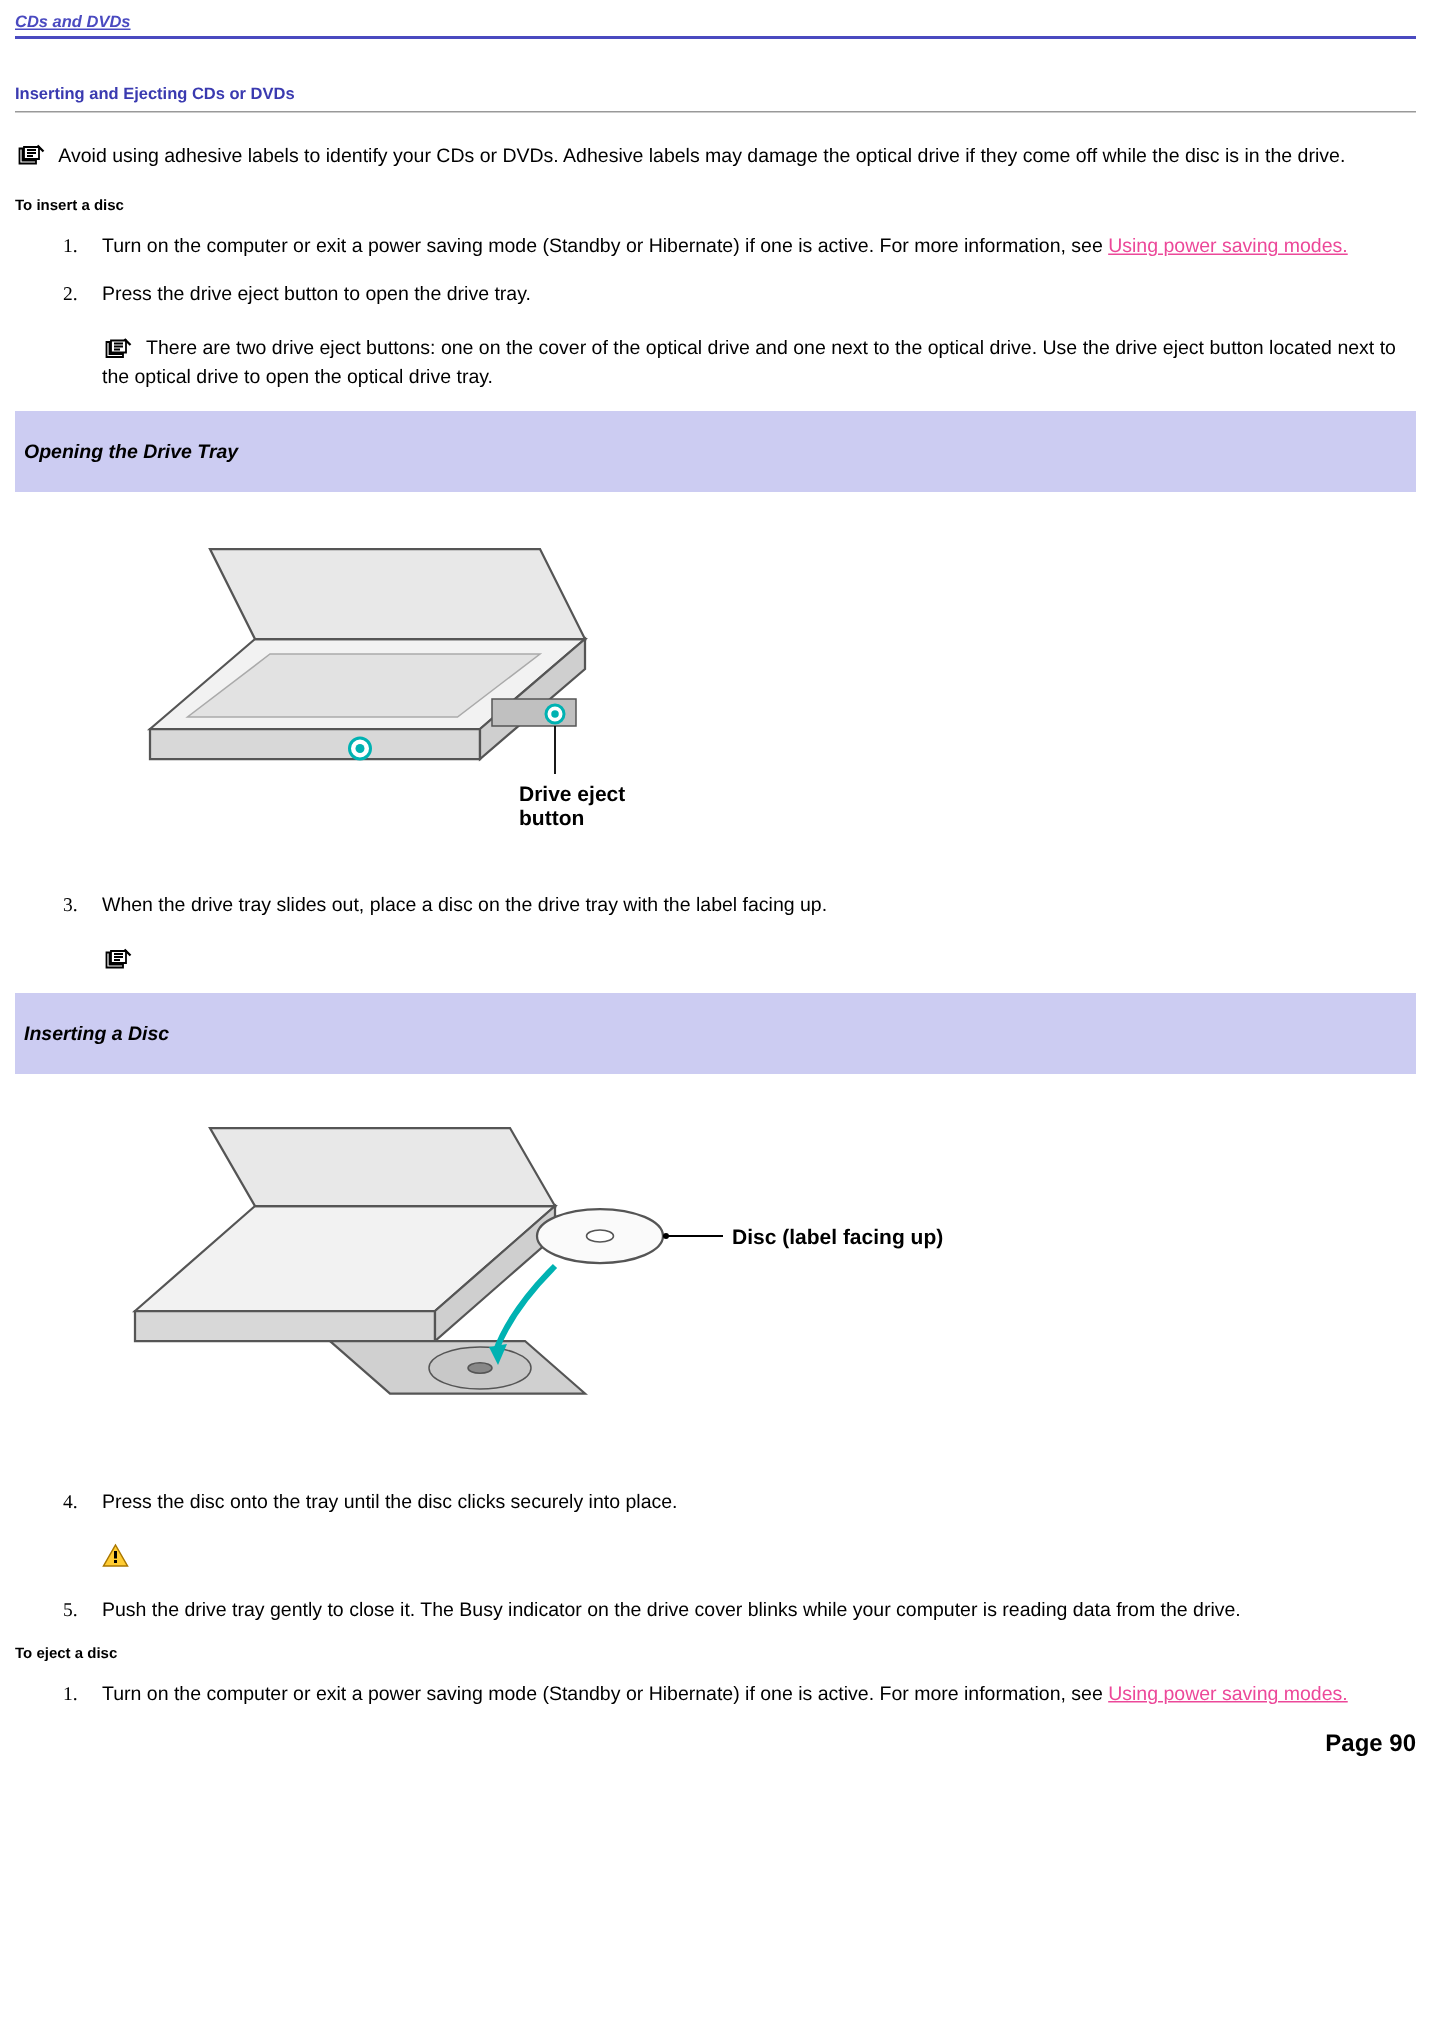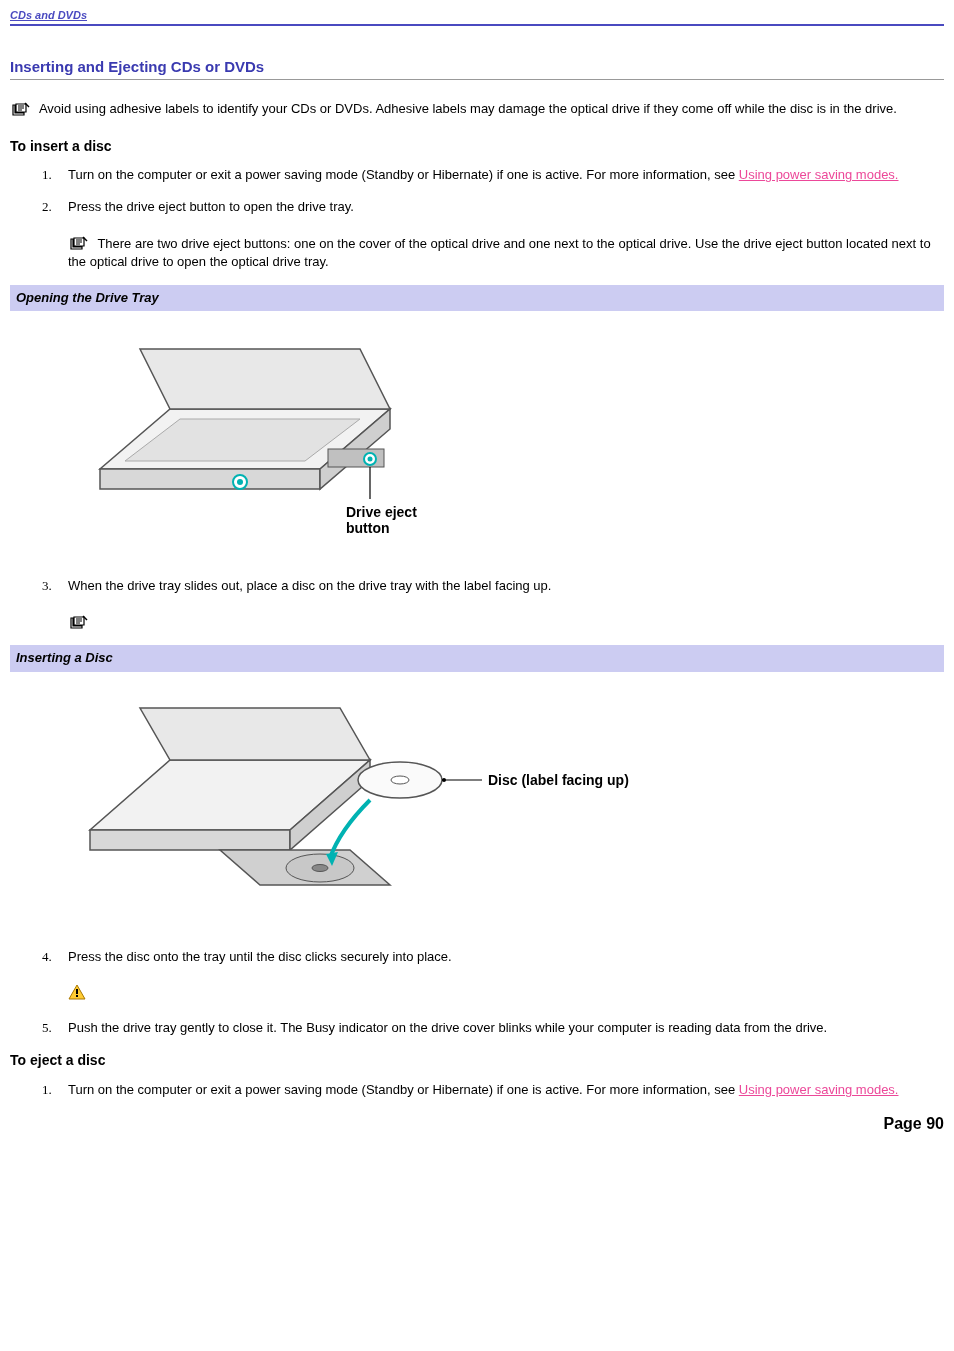--- a/index.html
+++ b/index.html
@@ -16,41 +16,41 @@
     font-size: 11px;
     font-weight: bold;
     font-style: italic;
     text-decoration: underline;
     border-bottom: 2px solid #4a4ac0;
     padding-bottom: 1px;
     margin-bottom: 30px;
   }
   .section-title {
     color: #3a3ab0;
-    font-size: 15px;
+    font-size: 11px;
     font-weight: bold;
     border-bottom: 1px solid #999;
     padding-bottom: 2px;
     margin-bottom: 20px;
   }
   .note-icon {
     display: inline-block;
     vertical-align: middle;
     margin-right: 4px;
   }
   .note-icon svg { display: block; }
   .warn-icon {
     display: inline-block;
     vertical-align: middle;
     margin-right: 20px;
   }
   .body-text { margin: 6px 0 18px 0; }
   .sub-head {
     font-weight: bold;
-    font-size: 14px;
+    font-size: 10px;
     margin: 14px 0 10px 0;
   }
   ol.steps {
     list-style: none;
     padding: 0;
     margin: 0 0 10px 0;
   }
   ol.steps > li {
     position: relative;
     padding-left: 58px;
@@ -66,21 +66,21 @@
   .link {
     color: #ec4899;
     text-decoration: underline;
     cursor: pointer;
   }
   .note-block { margin-top: 18px; }
   .figure-caption {
     background: #ccccf2;
     font-weight: bold;
     font-style: italic;
-    padding: 4px 6px;
+    padding: 18px 6px;
     margin: 4px 0 0 0;
   }
   .figure-placeholder {
     margin: 28px 0 28px 60px;
     font-weight: bold;
   }
   .fig-svg { display:block; }
   .warn-block {
     font-weight: bold;
     margin-top: 18px;

